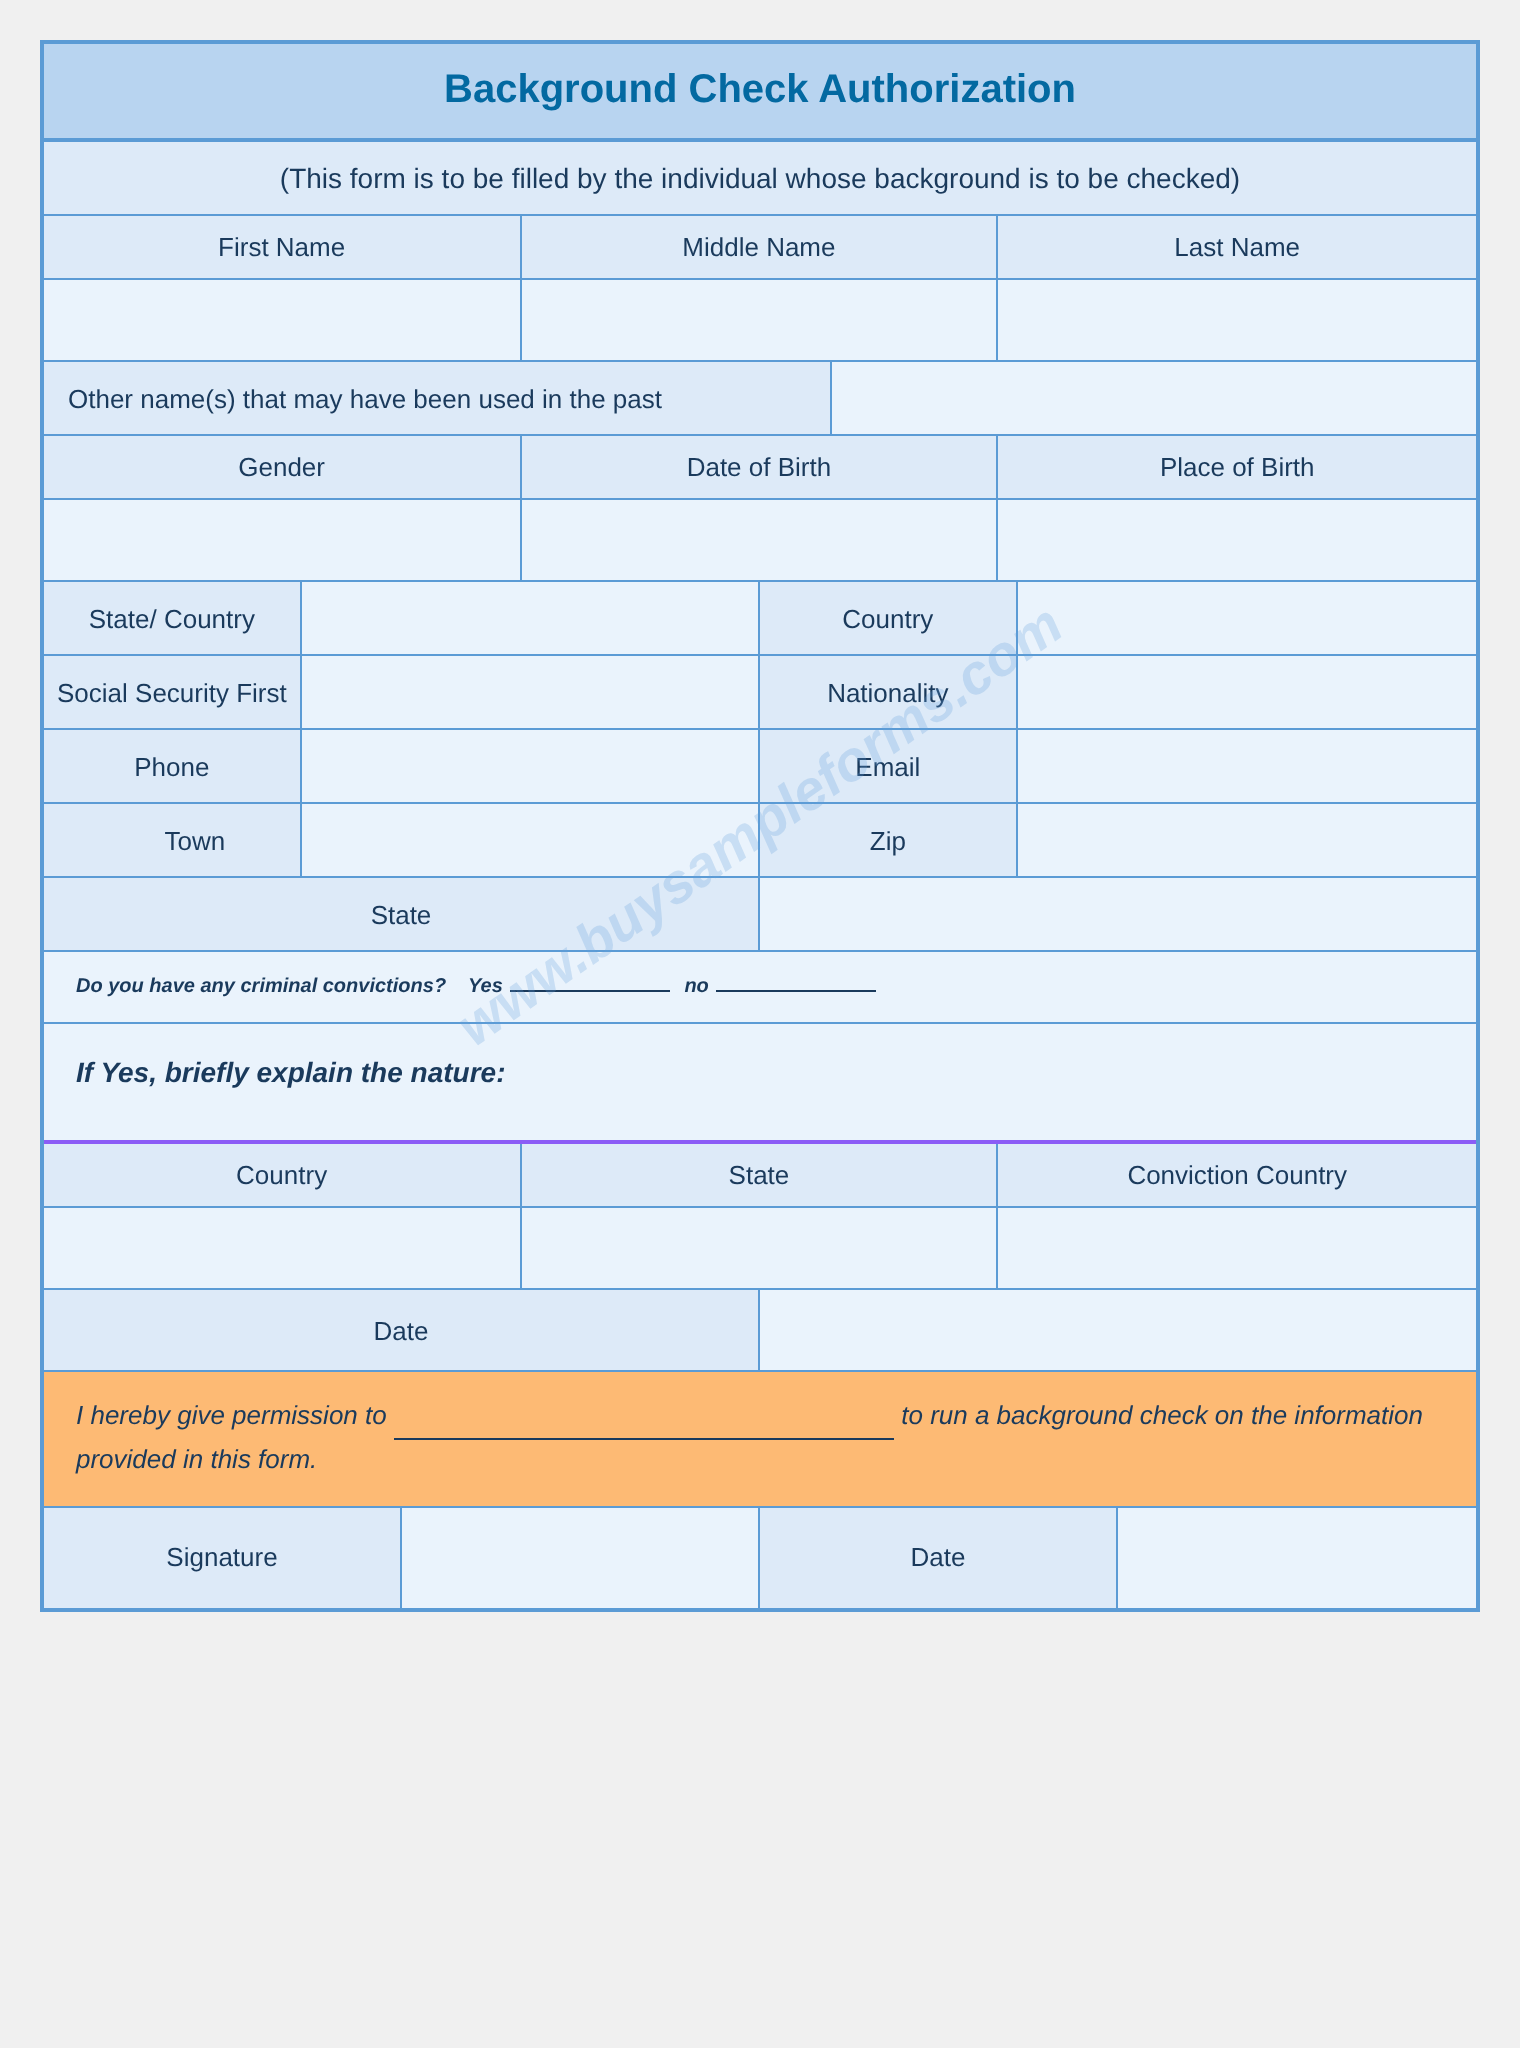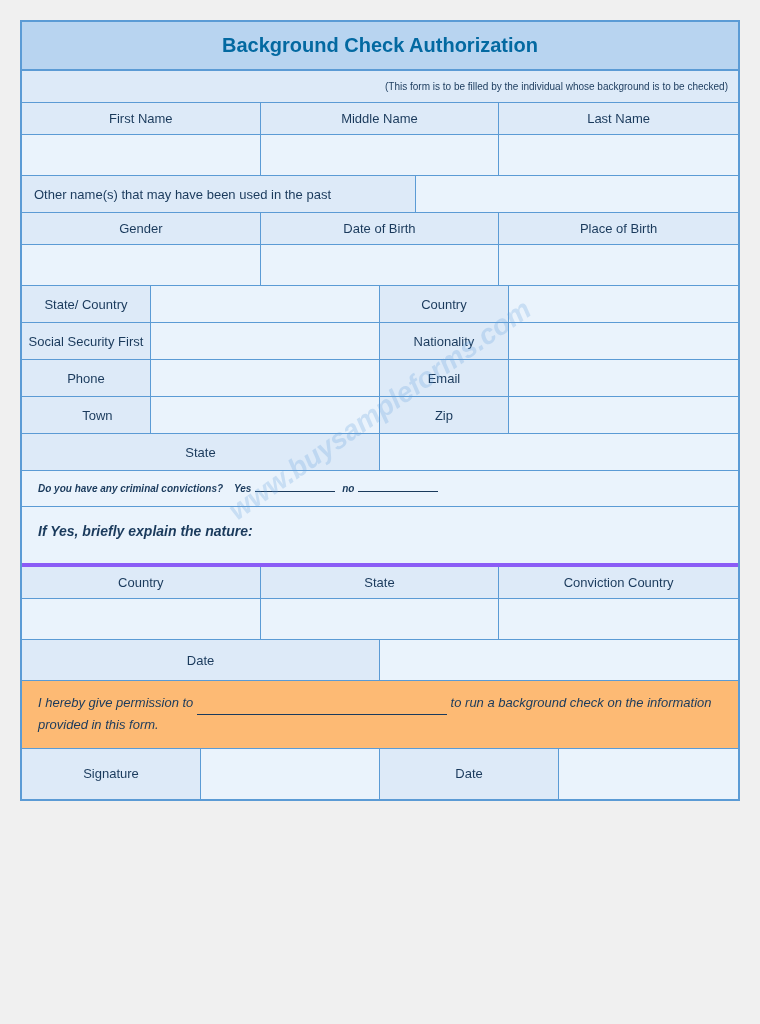--- a/index.html
+++ b/index.html
@@ -20,23 +20,23 @@
       background: #b8d4f0;
       text-align: center;
       padding: 12px;
       font-size: 20px;
       font-weight: bold;
       color: #0369a1;
       border-bottom: 2px solid #5b9bd5;
     }
     .form-subtitle {
       background: #ddeaf8;
-      text-align: right;
+      text-align: center;
       padding: 10px;
-      font-size: 10px;
+      font-size: 14px;
       color: #1a3a5c;
       border-bottom: 1px solid #5b9bd5;
     }
     .form-row {
       display: flex;
       border-bottom: 1px solid #5b9bd5;
     }
     .form-row:last-child {
       border-bottom: none;
     }
@@ -108,21 +108,21 @@
       display: inline-block;
       width: 80px;
       border-bottom: 1px solid #1a3a5c;
       margin-left: 4px;
       margin-right: 4px;
     }
 
     .explain-section {
       background: #eaf3fc;
       padding: 16px 16px 8px 16px;
-      border-bottom: 4px solid #8b5cf6;
+      border-bottom: 2px solid #8b5cf6;
       min-height: 60px;
     }
     .explain-label {
       font-size: 14px;
       font-style: italic;
       color: #1a3a5c;
       font-weight: bold;
       margin-bottom: 8px;
     }
 

